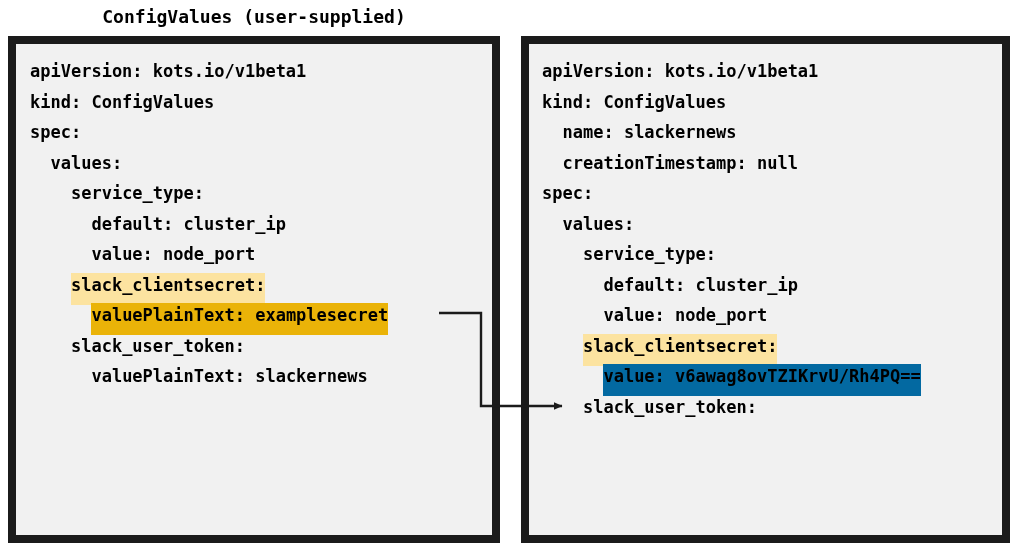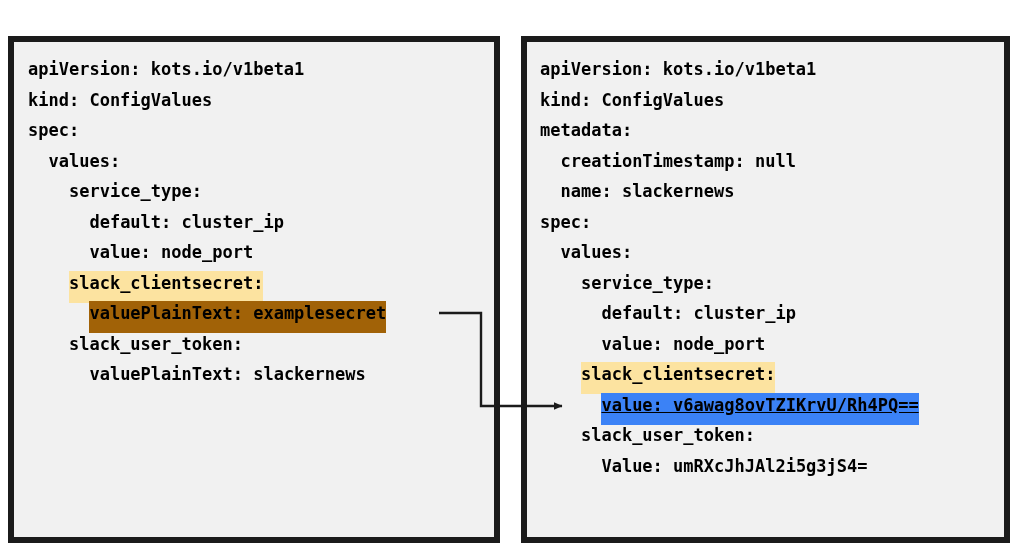--- a/index.html
+++ b/index.html
@@ -34,21 +34,21 @@
   }
   #title-left  { left: 8px;   width: 492px; }
   #title-right { left: 521px; width: 489px; }
 
   
   .yaml-box {
     position: absolute;
     top: 36px;
     height: 507px;
     box-sizing: border-box;
-    border: 6px solid #737373;
+    border: 8px solid #737373;
     background: #f1f1f1;
     overflow: hidden;
   }
   #box-left  { left: 8px;   width: 492px; }
   #box-right { left: 521px; width: 489px; }
 
   .yaml-body {
     position: absolute;
     top: 12px;
     left: 0;
@@ -86,54 +86,54 @@
     width: 1019px;
     height: 559px;
     pointer-events: none;
   }
 </style>
 </head>
 <body style="background: rgb(255, 255, 255);">
 
 <div id="diagram">
 
+  <div class="panel-title" id="title-left">ConfigValues (user-supplied)</div>
 
   <div class="yaml-box" id="box-left" style="background: rgb(241, 241, 241); border-color: rgb(27, 27, 27);">
     <div class="yaml-body" id="body-left">
         <div class="yaml-line"><span class="seg">apiVersion: kots.io/v1beta1</span></div>
         <div class="yaml-line"><span class="seg">kind: ConfigValues</span></div>
         <div class="yaml-line"><span class="seg">spec:</span></div>
         <div class="yaml-line"><span class="seg">  </span><span class="seg">values:</span></div>
         <div class="yaml-line"><span class="seg">    </span><span class="seg">service_type:</span></div>
         <div class="yaml-line"><span class="seg">      </span><span class="seg">default: cluster_ip</span></div>
         <div class="yaml-line"><span class="seg">      </span><span class="seg">value: node_port</span></div>
         <div class="yaml-line"><span class="seg">    </span><span class="seg hl" style="background: rgb(252, 227, 160);">slack_clientsecret:</span></div>
-        <div class="yaml-line"><span class="seg">      </span><span class="seg hl" style="background: #a16207;">valuePlainText: examplesecret</span></div>
+        <div class="yaml-line"><span class="seg">      </span><span class="seg hl" style="background: #eab308;">valuePlainText: examplesecret</span></div>
         <div class="yaml-line"><span class="seg">    </span><span class="seg">slack_user_token:</span></div>
         <div class="yaml-line"><span class="seg">      </span><span class="seg">valuePlainText: slackernews</span></div>
       </div>
   </div>
 
 
   <div class="yaml-box" id="box-right" style="background: rgb(241, 241, 241); border-color: rgb(27, 27, 27);">
     <div class="yaml-body" id="body-right">
         <div class="yaml-line"><span class="seg">apiVersion: kots.io/v1beta1</span></div>
         <div class="yaml-line"><span class="seg">kind: ConfigValues</span></div>
-        <div class="yaml-line"><span class="seg">metadata:</span></div>
+        <div class="yaml-line"><span class="seg">  </span><span class="seg">name: slackernews</span></div>
         <div class="yaml-line"><span class="seg">  </span><span class="seg">creationTimestamp: null</span></div>
-        <div class="yaml-line"><span class="seg">  </span><span class="seg">name: slackernews</span></div>
         <div class="yaml-line"><span class="seg">spec:</span></div>
         <div class="yaml-line"><span class="seg">  </span><span class="seg">values:</span></div>
         <div class="yaml-line"><span class="seg">    </span><span class="seg">service_type:</span></div>
         <div class="yaml-line"><span class="seg">      </span><span class="seg">default: cluster_ip</span></div>
         <div class="yaml-line"><span class="seg">      </span><span class="seg">value: node_port</span></div>
         <div class="yaml-line"><span class="seg">    </span><span class="seg hl" style="background: rgb(252, 227, 160);">slack_clientsecret:</span></div>
-        <div class="yaml-line"><span class="seg">      </span><span class="seg hl" style="background: #3b82f6; text-decoration: underline;">value: v6awag8ovTZIKrvU/Rh4PQ==</span></div>
+        <div class="yaml-line"><span class="seg">      </span><span class="seg hl" style="background: #0369a1;">value: v6awag8ovTZIKrvU/Rh4PQ==</span></div>
         <div class="yaml-line"><span class="seg">    </span><span class="seg">slack_user_token:</span></div>
-        <div class="yaml-line"><span class="seg">      </span><span class="seg">Value: umRXcJhJAl2i5g3jS4=</span></div>
+        <div class="yaml-line"><span class="seg">      </span></div>
       </div>
   </div>
 
   <svg id="connector" viewBox="0 0 1019 559">
     <defs>
       <marker id="arrowhead" markerWidth="9" markerHeight="8" refX="8.5" refY="4" orient="auto" markerUnits="userSpaceOnUse">
         <path d="M0,0 L9,4 L0,8 z" fill="#1b1b1b"></path>
       </marker>
     </defs>
     <path id="connector-path" d="M 439,313 L 481,313 L 481,406 L 562,406" fill="none" stroke="#1b1b1b" stroke-width="2.4" marker-end="url(#arrowhead)"></path>

